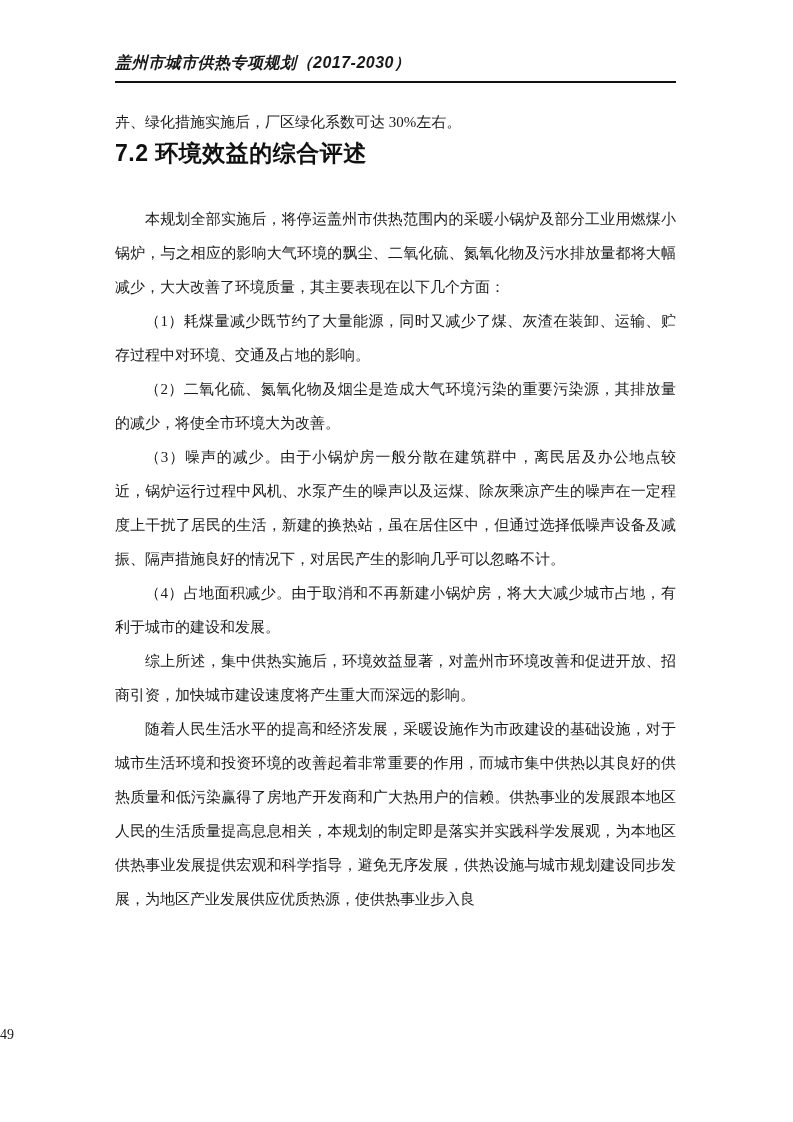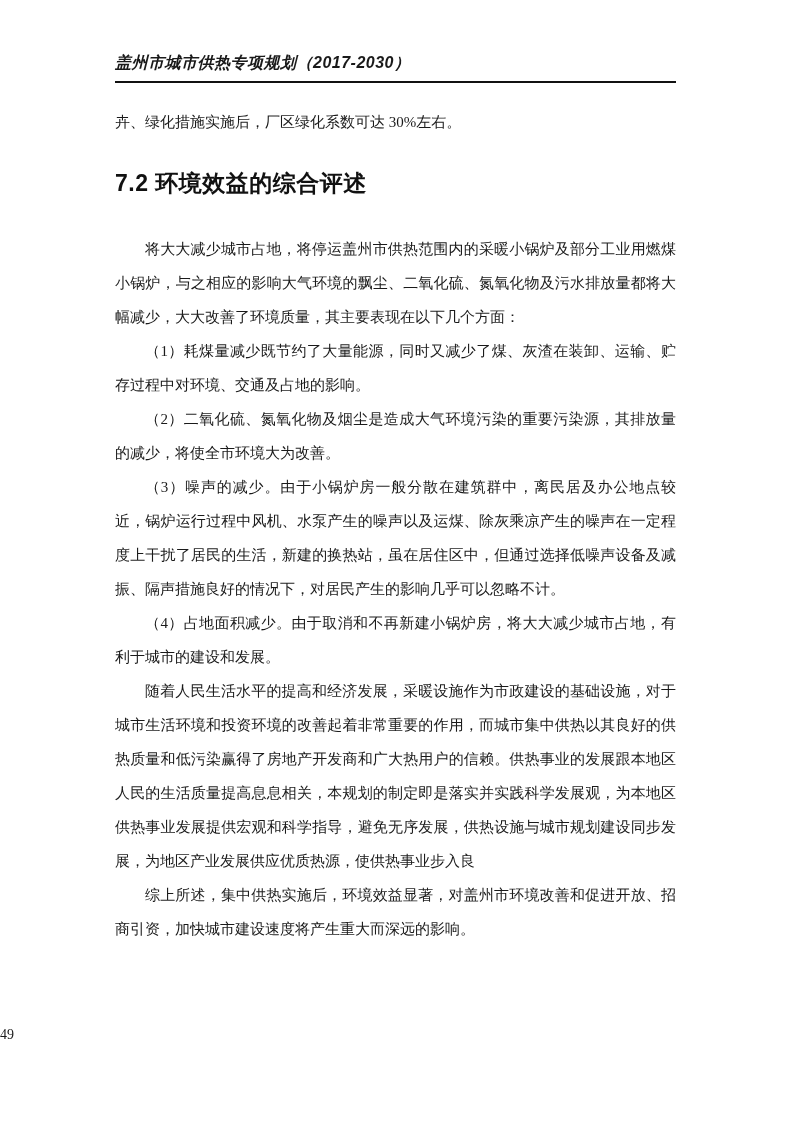--- a/index.html
+++ b/index.html
@@ -43,21 +43,21 @@
   }
   .continuation {
     margin-top: 22px;
   }
   .section-heading {
     font-family: "Liberation Sans", "DejaVu Sans", sans-serif;
     font-weight: bold;
     font-size: 23px;
     line-height: 24px;
     color: #111111;
-    margin: 32px 0 37px 0;
+    margin: 2px 0 37px 0;
     letter-spacing: 0.5px;
   }
   .indent {
     text-indent: 2em;
   }
   .page-footer {
     position: absolute;
     top: 1026px;
     left: 0;
     width: 100%;
@@ -74,32 +74,32 @@
   <div class="content">
 
     <header class="running-header">
       <span>盖州市城市供热专项规划（2017-2030）</span>
     </header>
 
     <p class="body-text continuation">卉、绿化措施实施后，厂区绿化系数可达 30%左右。</p>
 
     <h2 class="section-heading">7.2 环境效益的综合评述</h2>
 
-    <p class="body-text indent">将大大减少城市占地，将停运盖州市供热范围内的采暖小锅炉及部分工业用燃煤小锅炉，与之相应的影响大气环境的飘尘、二氧化硫、氮氧化物及污水排放量都将大幅减少，大大改善了环境质量，其主要表现在以下几个方面：</p>
+    <p class="body-text indent">本规划全部实施后，将停运盖州市供热范围内的采暖小锅炉及部分工业用燃煤小锅炉，与之相应的影响大气环境的飘尘、二氧化硫、氮氧化物及污水排放量都将大幅减少，大大改善了环境质量，其主要表现在以下几个方面：</p>
 
     <p class="body-text indent">（1）耗煤量减少既节约了大量能源，同时又减少了煤、灰渣在装卸、运输、贮存过程中对环境、交通及占地的影响。</p>
 
     <p class="body-text indent">（2）二氧化硫、氮氧化物及烟尘是造成大气环境污染的重要污染源，其排放量的减少，将使全市环境大为改善。</p>
 
     <p class="body-text indent">（3）噪声的减少。由于小锅炉房一般分散在建筑群中，离民居及办公地点较近，锅炉运行过程中风机、水泵产生的噪声以及运煤、除灰乘凉产生的噪声在一定程度上干扰了居民的生活，新建的换热站，虽在居住区中，但通过选择低噪声设备及减振、隔声措施良好的情况下，对居民产生的影响几乎可以忽略不计。</p>
 
     <p class="body-text indent">（4）占地面积减少。由于取消和不再新建小锅炉房，将大大减少城市占地，有利于城市的建设和发展。</p>
 
+    <p class="body-text indent">综上所述，集中供热实施后，环境效益显著，对盖州市环境改善和促进开放、招商引资，加快城市建设速度将产生重大而深远的影响。</p>
+
     <p class="body-text indent">随着人民生活水平的提高和经济发展，采暖设施作为市政建设的基础设施，对于城市生活环境和投资环境的改善起着非常重要的作用，而城市集中供热以其良好的供热质量和低污染赢得了房地产开发商和广大热用户的信赖。供热事业的发展跟本地区人民的生活质量提高息息相关，本规划的制定即是落实并实践科学发展观，为本地区供热事业发展提供宏观和科学指导，避免无序发展，供热设施与城市规划建设同步发展，为地区产业发展供应优质热源，使供热事业步入良</p>
-
-    <p class="body-text indent">综上所述，集中供热实施后，环境效益显著，对盖州市环境改善和促进开放、招商引资，加快城市建设速度将产生重大而深远的影响。</p>
 
   </div>
 
   <footer class="page-footer">
     <span>49</span>
   </footer>
 </div>
 
 </body></html>

